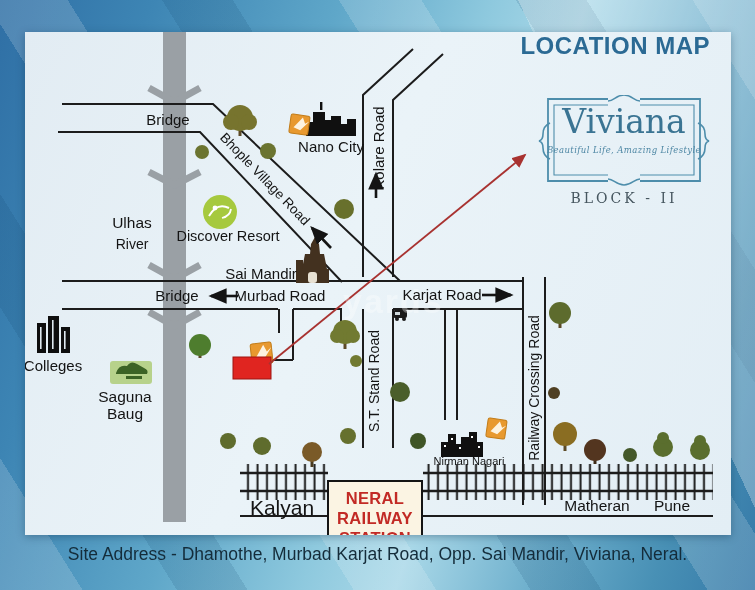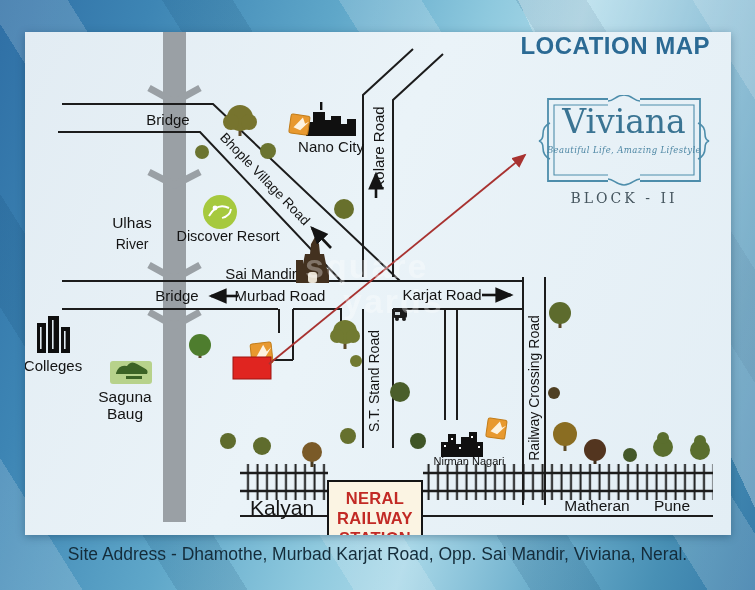--- a/index.html
+++ b/index.html
@@ -234,21 +234,20 @@
       <g stroke="#141414" stroke-width="2.6">
         <line x1="213" y1="264" x2="186" y2="264" marker-end="url(#mb)"></line>
         <line x1="457" y1="263" x2="486" y2="263" marker-end="url(#mb)"></line>
         <line x1="351" y1="166" x2="351" y2="142" marker-end="url(#mb)"></line>
         <line x1="306" y1="216" x2="287" y2="196" marker-end="url(#mb)"></line>
       </g>
 
       <line x1="244" y1="332" x2="500" y2="123" stroke="#a83230" stroke-width="1.8" marker-end="url(#mr)"></line>
     </svg>
 
-    <div class="wm" style="left:280px; top:215px;">square</div>
     <div class="wm" style="left:318px; top:250px;">yards</div>
 
     <div class="lbl" style="left:143px; top:87px;">Bridge</div>
     <div class="lbl rot45" style="left:240px; top:147px; font-size:13.5px;">Bhople Village Road</div>
     <div class="lbl" style="left:306px; top:114px;">Nano City</div>
     <div class="lbl rot" style="left:353px; top:116px;">Kolare Road</div>
     <div class="lbl" style="left:107px; top:191px; font-size:15.5px;">Ulhas</div>
     <div class="lbl" style="left:107px; top:212px; font-size:14px;">River</div>
     <div class="lbl" style="left:203px; top:204px; font-size:14.5px;">Discover Resort</div>
     <div class="lbl" style="left:236px; top:241px;">Sai Mandir</div>

